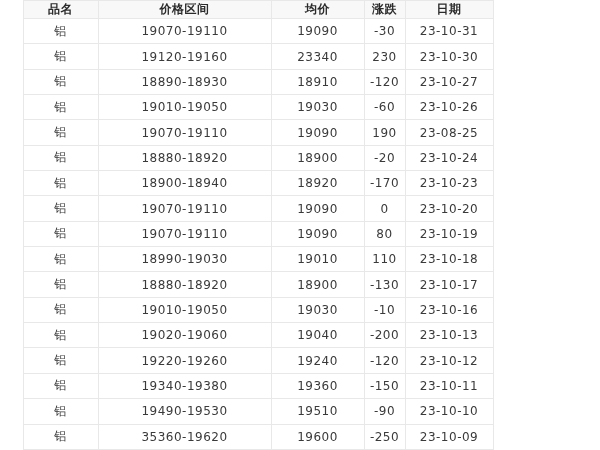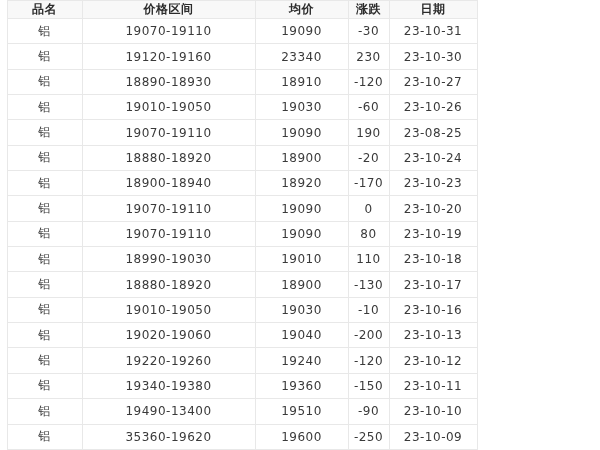--- a/index.html
+++ b/index.html
@@ -7,20 +7,21 @@
     padding: 0;
     background: #ffffff;
     width: 600px;
     height: 450px;
     overflow: hidden;
     font-family: "DejaVu Sans", "Liberation Sans", sans-serif;
   }
   .page {
     width: 484px;
     height: 450px;
+    padding-left: 16px;
   }
   table.price-table {
     width: 470px;
     height: 450px;
     margin: 0 auto;
     border-collapse: collapse;
     table-layout: fixed;
     font-size: 12px;
     color: #333333;
   }
@@ -171,21 +172,21 @@
         </tr>
         <tr>
           <td>铝</td>
           <td>19340-19380</td>
           <td>19360</td>
           <td>-150</td>
           <td>23-10-11</td>
         </tr>
         <tr>
           <td>铝</td>
-          <td>19490-13400</td>
+          <td>19490-19530</td>
           <td>19510</td>
           <td>-90</td>
           <td>23-10-10</td>
         </tr>
         <tr>
           <td>铝</td>
           <td>35360-19620</td>
           <td>19600</td>
           <td>-250</td>
           <td>23-10-09</td>

